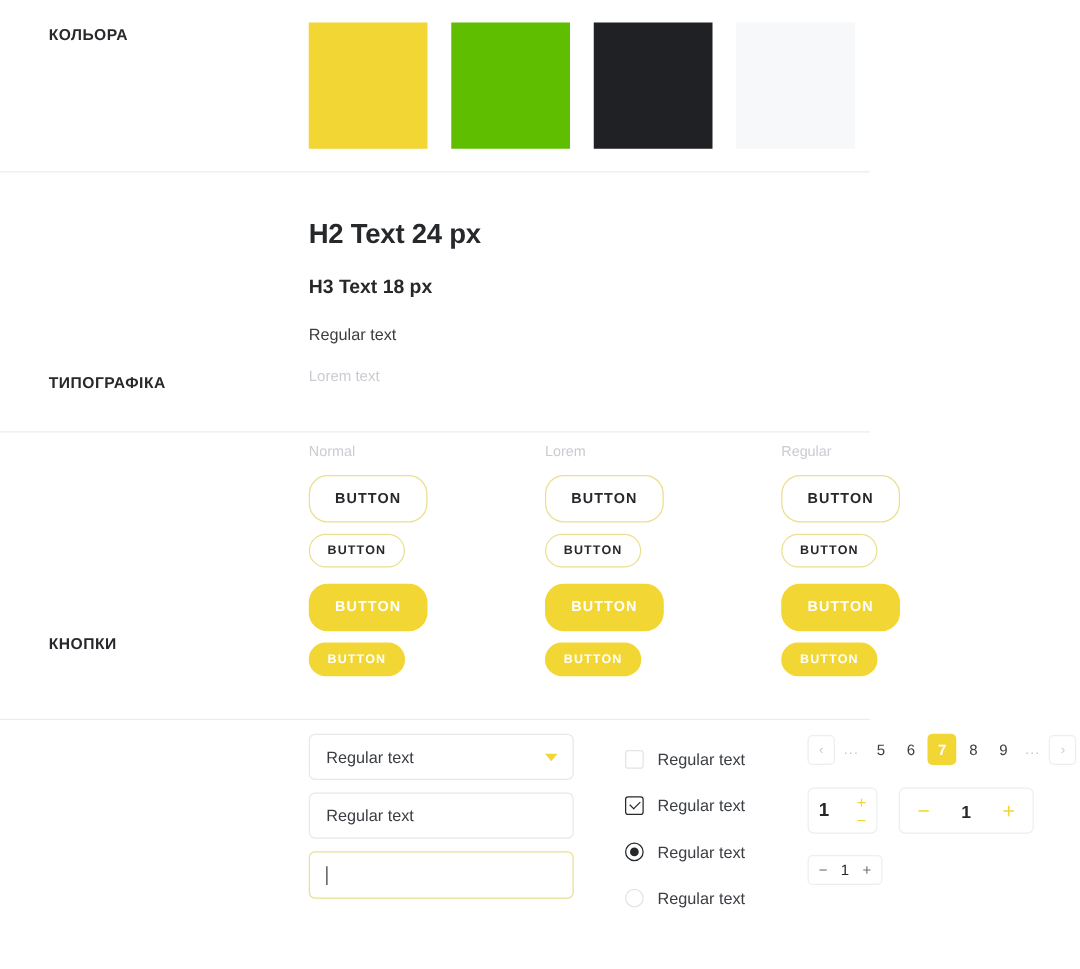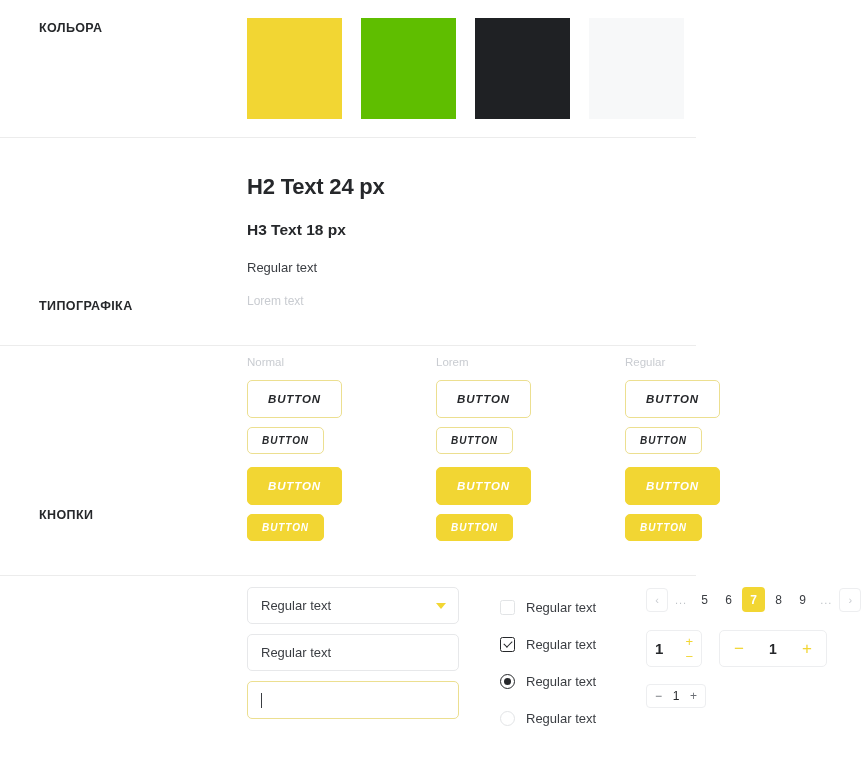--- a/index.html
+++ b/index.html
@@ -75,24 +75,23 @@
   .state-label {
     font-size: 11.5px;
     color: #c9ccd1;
     margin-bottom: 10px;
     height: 14px;
   }
   .btn {
     display: flex; align-items: center; justify-content: center;
     font-weight: 700;
     letter-spacing: 0.9px;
-    border-radius: 5px;
+    border-radius: 15px;
     cursor: pointer;
     white-space: nowrap;
-    font-style: italic;
   }
   .btn-outline {
     background: #ffffff;
     border: 1.6px solid #ecdf90;
     color: #26282b;
   }
   .btn-fill {
     background: #f2d633;
     border: 1.6px solid #f2d633;
     color: #ffffff;

